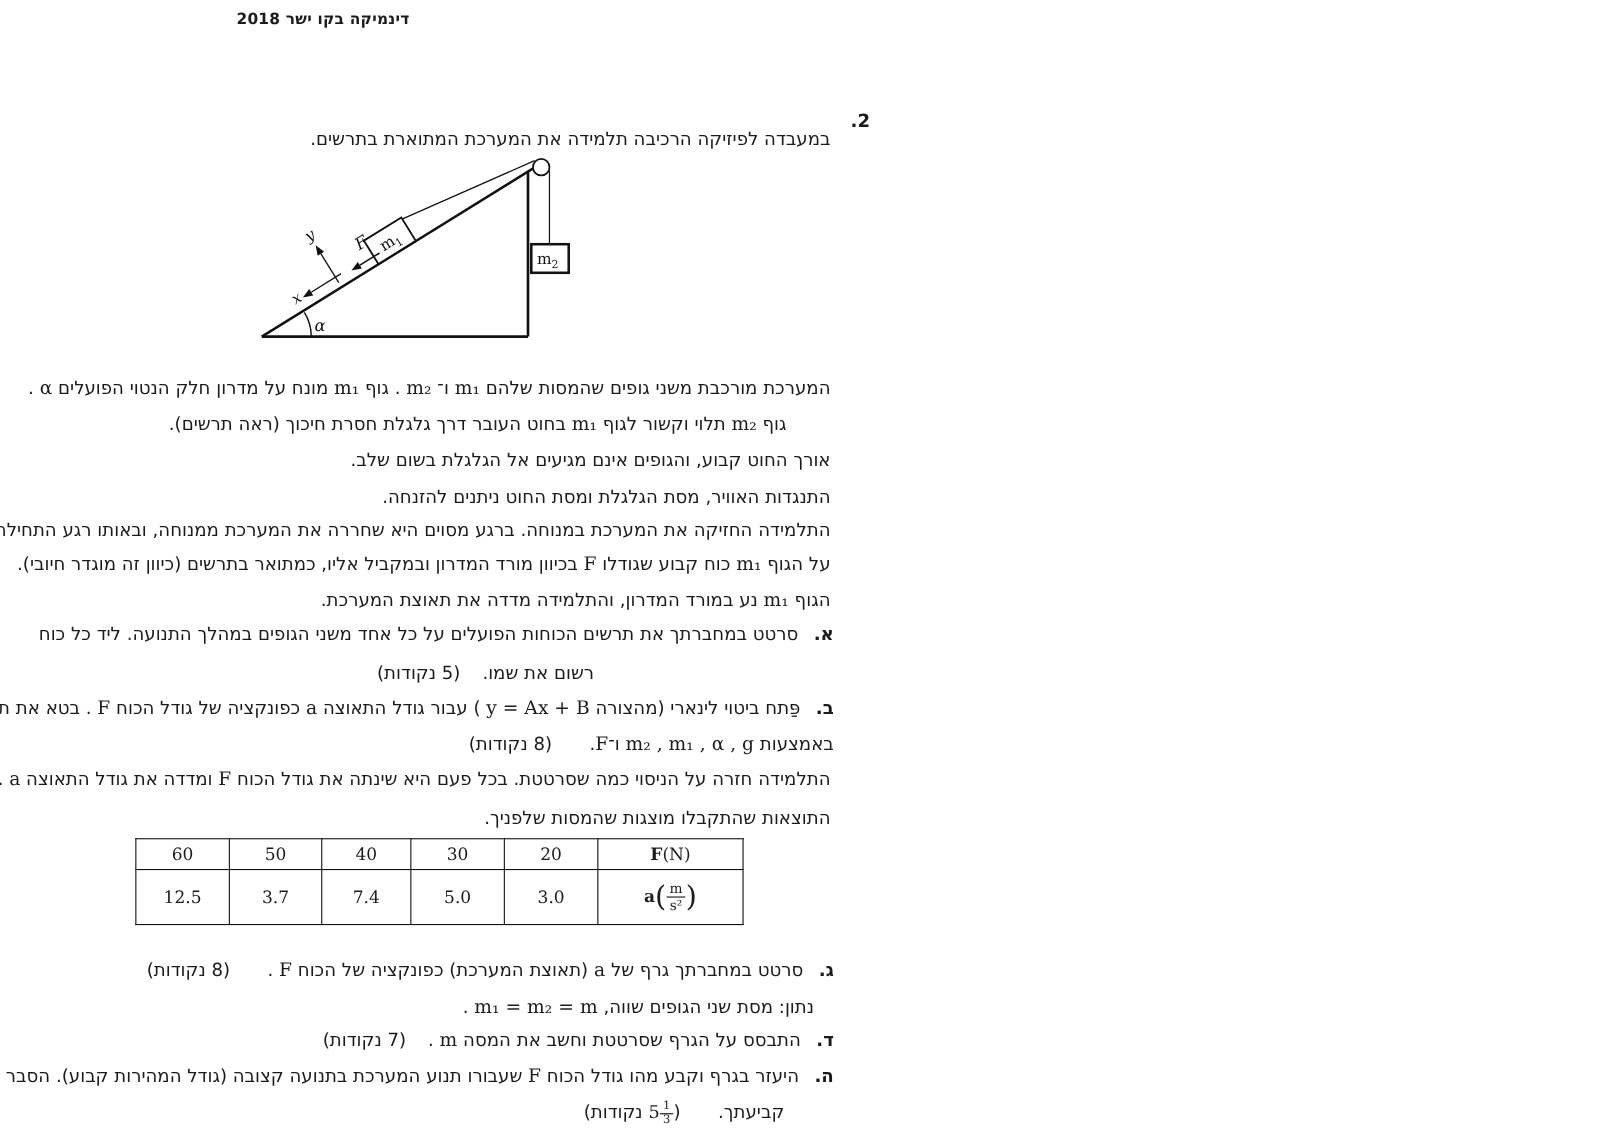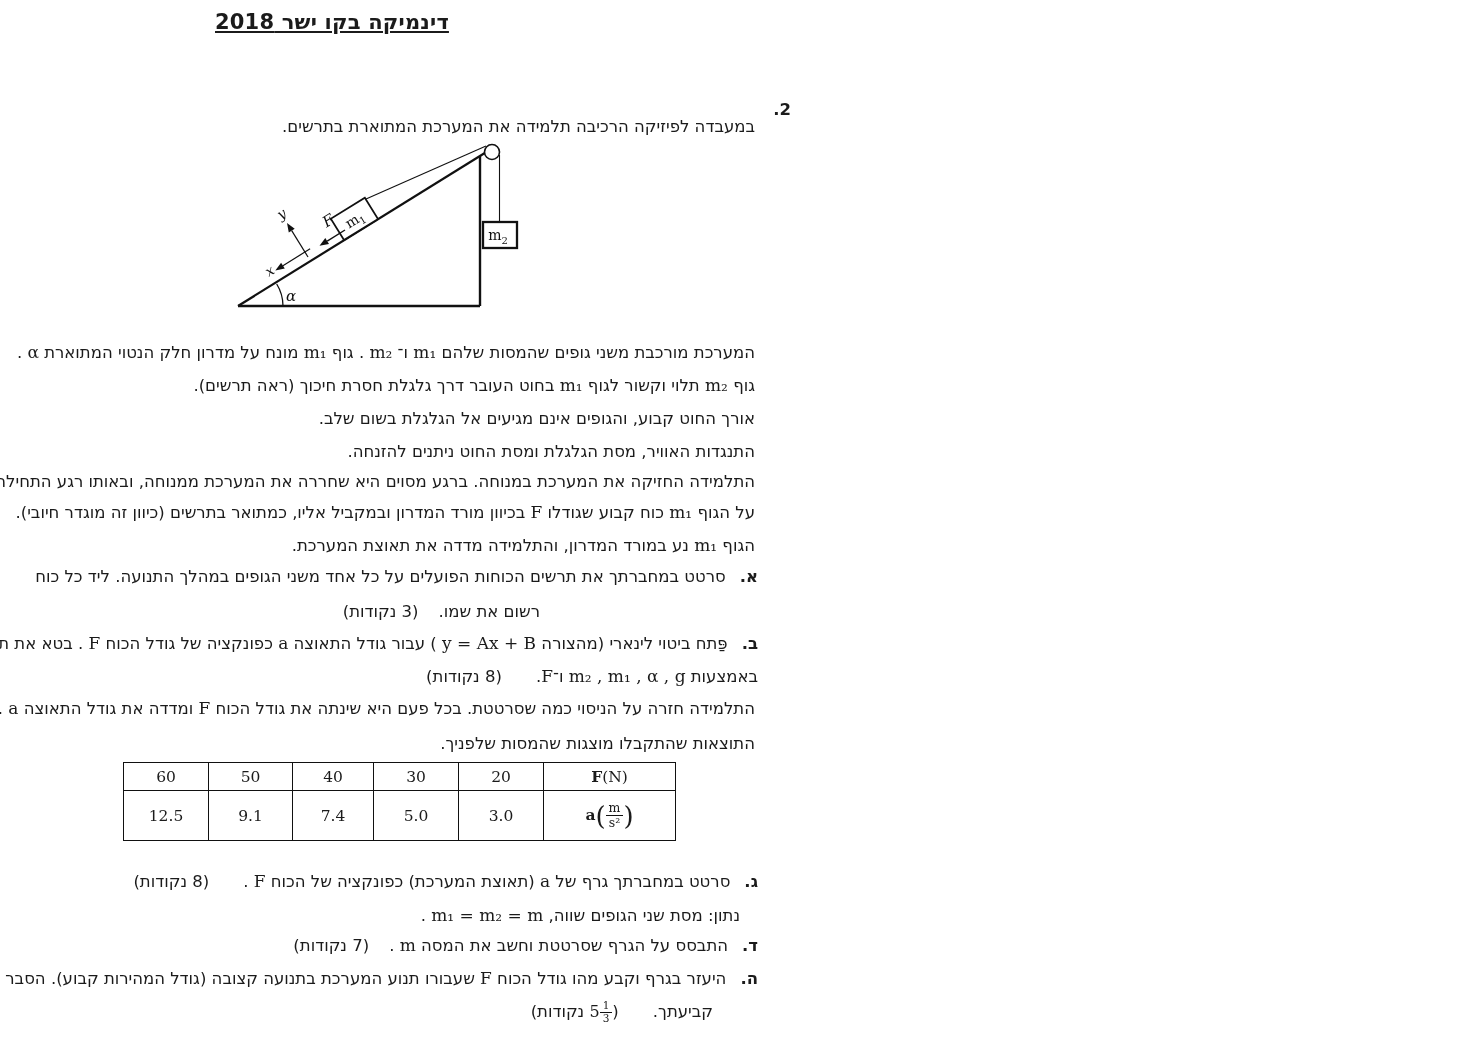--- a/index.html
+++ b/index.html
@@ -1,20 +1,20 @@
 <!DOCTYPE html>
 <html lang="he"><head>
 <meta charset="utf-8">
 <style>
   html,body{margin:0;padding:0}
   body{width:1475px;height:1044px;background:#ffffff;position:relative;overflow:hidden;
        font-family:"DejaVu Sans",sans-serif;color:#1b1b1b}
   .abs{position:absolute;white-space:nowrap}
   .he{font-size:16.5px;line-height:21px}
-  .title{font-size:21px;font-weight:bold;text-decoration:underline;letter-spacing:.2px}
+  .title{font-size:14px;font-weight:bold;letter-spacing:.2px}
   .qnum{font-weight:bold;font-size:16.5px}
   .math{font-family:"DejaVu Serif",serif;font-size:17px}
   .u{}
   .sec-letter{font-weight:bold;margin-left:14px}
   .gap{display:inline-block;width:34px}
   .gap-sm{display:inline-block;width:20px}
   table.data{border-collapse:collapse;font-family:"DejaVu Serif",serif;direction:rtl}
   table.data td,table.data th{border:1.4px solid #111;text-align:center;vertical-align:middle;
        font-weight:normal;font-size:15.5px;padding:0}
   table.data th{height:27px}
@@ -70,44 +70,44 @@
     <line x1="80" y1="119" x2="63.7" y2="92.6" stroke="#111" stroke-width="1.2"></line>
     <polygon points="59,85 66.7,90.8 60.8,94.5" fill="#111"></polygon>
     <text class="it" transform="translate(56,80) rotate(-31.8)" text-anchor="middle" font-size="14">y</text>
     <line x1="82.1" y1="110.8" x2="54.9" y2="127.7" stroke="#111" stroke-width="1.2"></line>
     <polygon points="47.3,132.4 53.1,124.7 56.8,130.6" fill="#111"></polygon>
     <text class="it" transform="translate(44,137) rotate(-31.8)" text-anchor="middle" font-size="14">x</text>
   </g>
 </svg>
 
 <div class="abs he" style="right:720px;top:342px" dir="rtl">
-  <span>המערכת מורכבת משני גופים שהמסות שלהם </span><span class="math" dir="ltr">m₁</span><span> ו־ </span><span class="math" dir="ltr">m₂</span><span> . גוף </span><span class="math" dir="ltr">m₁</span><span> מונח על מדרון </span><span class="u">חלק</span><span> הנטוי המתוארת </span><span class="math" dir="ltr">α</span><span> .</span>
+  <span>המערכת מורכבת משני גופים שהמסות שלהם </span><span class="math" dir="ltr">m₁</span><span> ו־ </span><span class="math" dir="ltr">m₂</span><span> . גוף </span><span class="math" dir="ltr">m₁</span><span> מונח על מדרון </span><span class="u">חלק</span><span> הנטוי הפועלים </span><span class="math" dir="ltr">α</span><span> .</span>
 </div>
 
-<div class="abs he" style="right:720px;top:375px" dir="rtl">
+<div class="abs he" style="right:760px;top:375px" dir="rtl">
   <span>גוף </span><span class="math" dir="ltr">m₂</span><span> תלוי וקשור לגוף </span><span class="math" dir="ltr">m₁</span><span> בחוט העובר דרך גלגלת חסרת חיכוך (ראה תרשים).</span>
 </div>
 
 <div class="abs he" style="right:720px;top:408px" dir="rtl">אורך החוט קבוע, והגופים אינם מגיעים אל הגלגלת בשום שלב.</div>
 <div class="abs he" style="right:720px;top:441px" dir="rtl">התנגדות האוויר, מסת הגלגלת ומסת החוט ניתנים להזנחה.</div>
 <div class="abs he" style="right:720px;top:471px" dir="rtl">התלמידה החזיקה את המערכת במנוחה. ברגע מסוים היא שחררה את המערכת ממנוחה, ובאותו רגע התחילה להפעיל</div>
 
 <div class="abs he" style="right:720px;top:502px" dir="rtl">
   <span>על הגוף </span><span class="math" dir="ltr">m₁</span><span> כוח קבוע שגודלו </span><span class="math" dir="ltr">F</span><span> בכיוון מורד המדרון ובמקביל אליו, כמתואר בתרשים (כיוון זה מוגדר חיובי).</span>
 </div>
 
 <div class="abs he" style="right:720px;top:535px" dir="rtl">
   <span>הגוף </span><span class="math" dir="ltr">m₁</span><span> נע במורד המדרון, והתלמידה מדדה את תאוצת המערכת.</span>
 </div>
 
 <div class="abs he" style="right:717px;top:566px" dir="rtl">
   <span class="sec-letter">א.</span><span>סרטט במחברתך את תרשים הכוחות הפועלים על </span><span class="u">כל אחד</span><span> משני הגופים במהלך התנועה. ליד כל כוח</span>
 </div>
 <div class="abs he" style="right:935px;top:601px" dir="rtl">
-  <span>רשום את שמו.</span><span class="gap-sm"></span><span>(3 נקודות)</span>
+  <span>רשום את שמו.</span><span class="gap-sm"></span><span>(5 נקודות)</span>
 </div>
 
 <div class="abs he" style="right:717px;top:633px" dir="rtl">
   <span class="sec-letter">ב.</span><span>פַּתח ביטוי לינארי (מהצורה </span><span class="math" dir="ltr">y = Ax + B</span><span> ) עבור גודל התאוצה </span><span class="math" dir="ltr">a</span><span> כפונקציה של גודל הכוח </span><span class="math" dir="ltr">F</span><span> . בטא את תשובתך</span>
 </div>
 <div class="abs he" style="right:717px;top:666px" dir="rtl">
   <span>באמצעות </span><span class="math" dir="ltr">m₂ , m₁ , α , g</span><span> ו־</span><span class="math" dir="ltr">F</span><span>.</span><span class="gap"></span><span>(8 נקודות)</span>
 </div>
 
 <div class="abs he" style="right:720px;top:698px" dir="rtl">
@@ -131,21 +131,21 @@
     <th>30</th>
     <th>40</th>
     <th>50</th>
     <th>60</th>
   </tr>
   <tr>
     <td dir="ltr"><span class="blab">a</span><span class="bigp">(</span><span class="vfrac"><span class="top">m</span><span class="bot">s²</span></span><span class="bigp">)</span></td>
     <td>3.0</td>
     <td>5.0</td>
     <td>7.4</td>
-    <td>9.1</td>
+    <td>3.7</td>
     <td>12.5</td>
   </tr>
 </tbody>
   </table>
 
 <div class="abs he" style="right:717px;top:871px" dir="rtl">
   <span class="sec-letter">ג.</span><span>סרטט במחברתך גרף של </span><span class="math" dir="ltr">a</span><span> (תאוצת המערכת) כפונקציה של הכוח </span><span class="math" dir="ltr">F</span><span> .</span><span class="gap"></span><span>(8 נקודות)</span>
 </div>
 
 <div class="abs he" style="right:735px;top:905px" dir="rtl">

